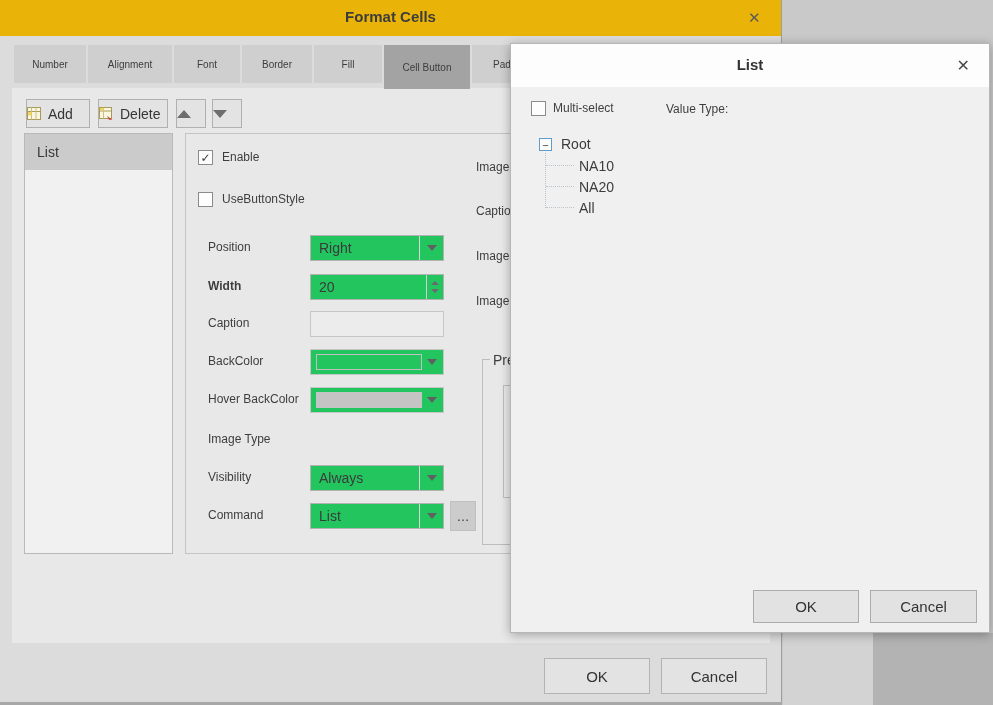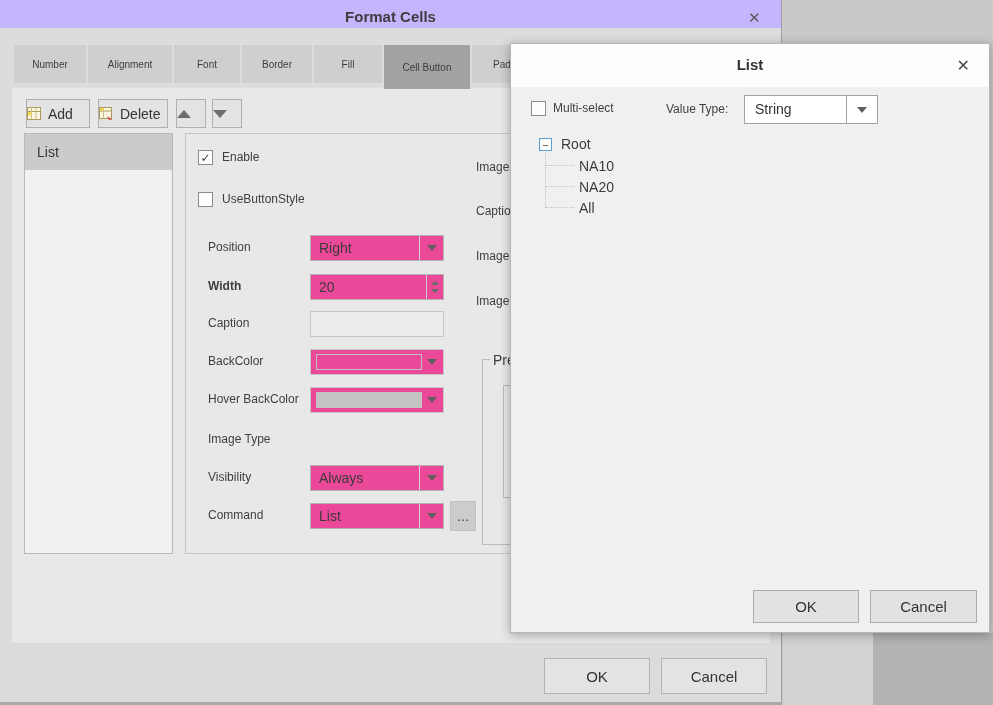--- a/index.html
+++ b/index.html
@@ -2,38 +2,38 @@
 <html><head>
 <meta charset="utf-8">
 <style>
   * { box-sizing: border-box; margin: 0; padding: 0; }
   html,body { margin:0; background:#c9c9c9; }
   body { font-family:"Liberation Sans","DejaVu Sans",sans-serif; }
   .canvas { position:relative; width:993px; height:705px; overflow:hidden; background:#c9c9c9; }
 
   
   .dlg-main { position:absolute; left:0; top:0; width:782px; height:705px; background:#dcdcdc; border-right:1px solid #9e9e9e; }
-  .titlebar-main { position:absolute; left:0; top:0; width:100%; height:28px; background:#c4b5fd; }
+  .titlebar-main { position:absolute; left:0; top:0; width:100%; height:36px; background:#eab308; }
   .titlebar-main .ttl { position:absolute; left:0; right:0; top:8px; text-align:center; font-size:15px; font-weight:600; color:#3d3d3d; }
   .close-x { position:absolute; font-size:15px; color:#5b5b5b; cursor:default; line-height:15px; }
 
   .tab { position:absolute; top:45px; height:38px; display:flex; align-items:center; justify-content:center; background:#cfcfcf; font-size:10px; color:#3d3d3d; }
   .tab.active { height:44px; background:#a3a3a3; z-index:2; }
 
   .panel { position:absolute; left:12px; top:88px; width:758px; height:555px; background:#e8e8e8; }
 
   .tbtn { position:absolute; display:flex; align-items:center; justify-content:flex-start; gap:7px; background:#e3e3e3; border:1px solid #b0b0b0; font-size:14px; color:#363636; }
   .listbox { position:absolute; left:24px; top:133px; width:149px; height:421px; background:#f1f1f1; border:1px solid #b9b9b9; }
   .listbox .sel { height:36px; background:#cbcbcb; display:flex; align-items:center; padding-left:12px; font-size:14px; color:#383838; }
   .fieldset { position:absolute; left:185px; top:133px; width:585px; height:421px; border:1px solid #c4c4c4; }
 
   .cb { position:absolute; width:15px; height:15px; background:#fdfdfd; border:1px solid #8b8b8b; display:flex; align-items:center; justify-content:center; font-size:12px; color:#3c3c3c; line-height:12px; }
   .lbl { position:absolute; font-size:12px; color:#3e3e3e; white-space:nowrap; }
 
-  .dd, .spin, .txt, .cc { position:absolute; left:310px; width:134px; height:26px; background:#ec4899; border:1px solid #b2b2b2; font-size:14px; color:#3b3b3b; }
+  .dd, .spin, .txt, .cc { position:absolute; left:310px; width:134px; height:26px; background:#22c55e; border:1px solid #b2b2b2; font-size:14px; color:#3b3b3b; }
   .dd .val { position:absolute; left:8px; top:4px; white-space:nowrap; }
   .dd .arr-zone { position:absolute; right:0; top:0; width:24px; height:100%; display:flex; align-items:center; justify-content:center; border-left:1px solid #d8d8d8; }
   .txt { background:#ececec; border:1px solid #c6c6c6; }
   .spin .val { position:absolute; left:8px; top:4px; }
   .spin .spins { position:absolute; right:0; top:0; width:17px; height:100%; border-left:1px solid #d0d0d0; display:flex; flex-direction:column; align-items:center; justify-content:center; gap:4px; }
   .cc { border:1px solid #c6c6c6; }
   .cc .swatch { position:absolute; left:5px; top:4px; width:106px; height:16px; }
   .cc .arr-zone { position:absolute; right:0; top:0; width:22px; height:100%; display:flex; align-items:center; justify-content:center; }
 
   .tri-down { width:0; height:0; border-left:5px solid transparent; border-right:5px solid transparent; border-top:6px solid #606060; }
@@ -211,26 +211,20 @@
   <div class="dlg-list">
     <div class="titlebar-list">
       <div class="ttl">List</div>
       <span class="close-x" style="right:19px; top:14px; font-size:16px; color:#4a4a4a;">✕</span>
     </div>
 
     <span class="cb" style="left:20px; top:57px;"></span>
     <span class="lbl" style="left:42px; top:57px;">Multi-select</span>
 
     <span class="lbl" style="left:155px; top:58px;">Value Type:</span>
-    <div class="combo-w" style="left:233px; top:51px; width:134px; height:29px;">
-      <span class="val">String</span>
-      <span class="arr-zone">
-          <span class="tri-down"></span>
-        </span>
-    </div>
 
     <span class="expander" style="left:28px; top:94px;">
       <span>−</span>
     </span>
     <span class="tree-lbl" style="left:50px; top:92px;">Root</span>
 
     <div class="dot-v" style="left:34px; top:109px; height:55px;"></div>
     <div class="dot-h" style="left:35px; top:121px; width:28px;"></div>
     <div class="dot-h" style="left:35px; top:142px; width:28px;"></div>
     <div class="dot-h" style="left:35px; top:163px; width:28px;"></div>

